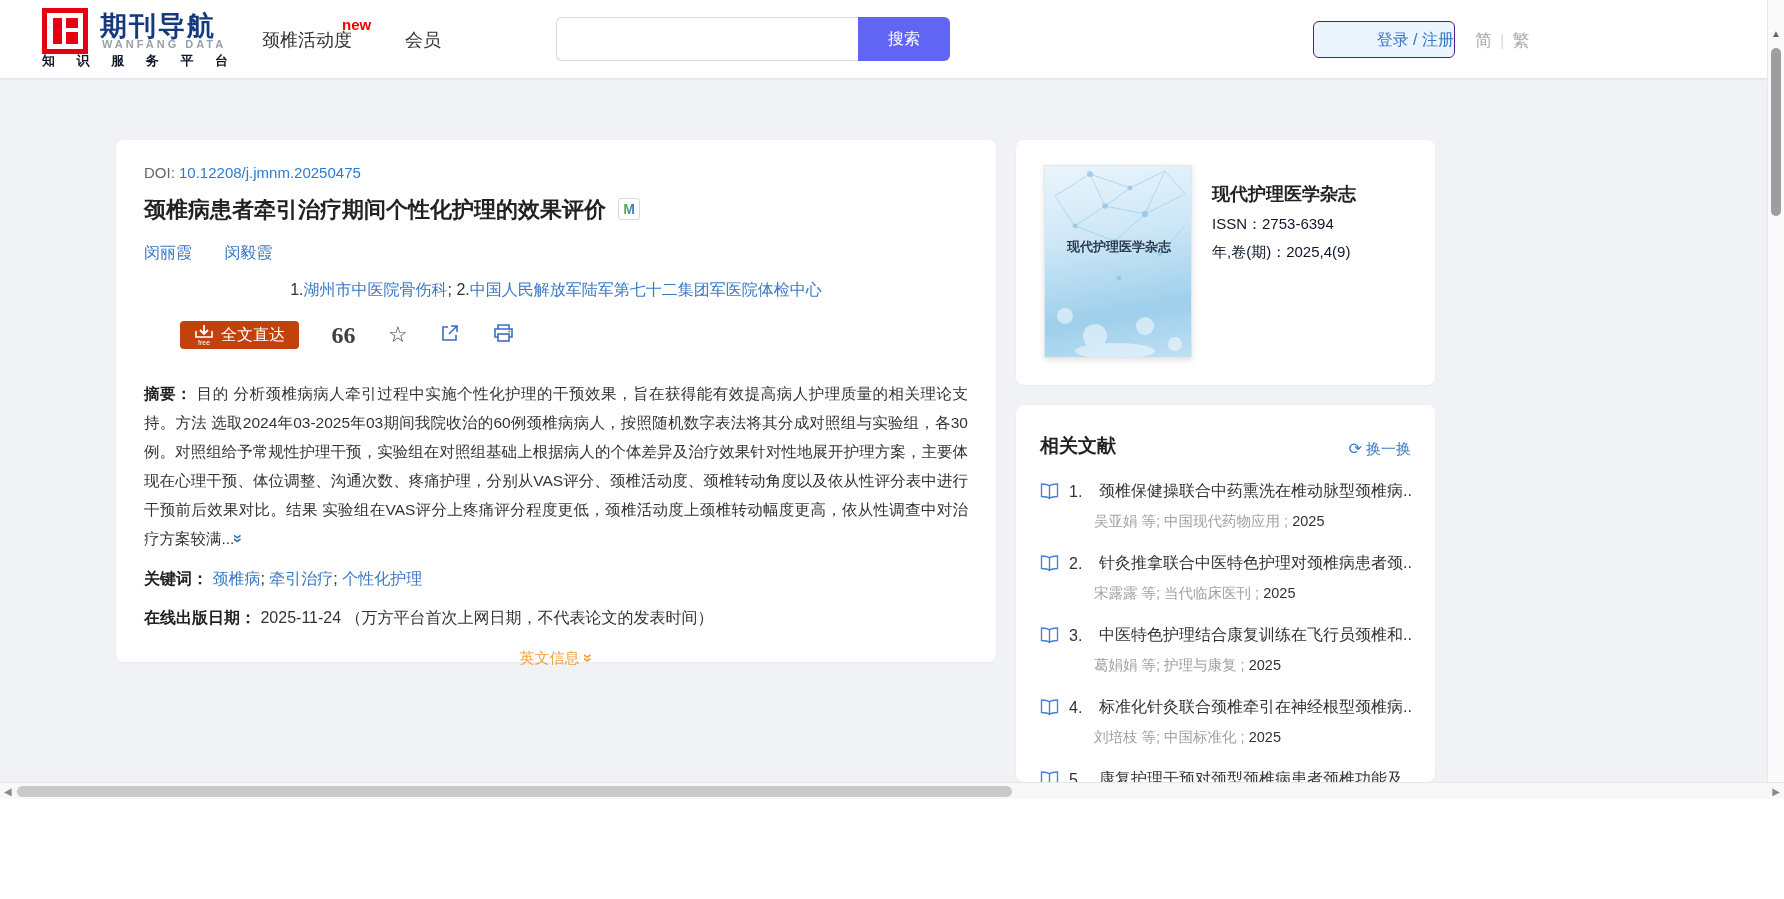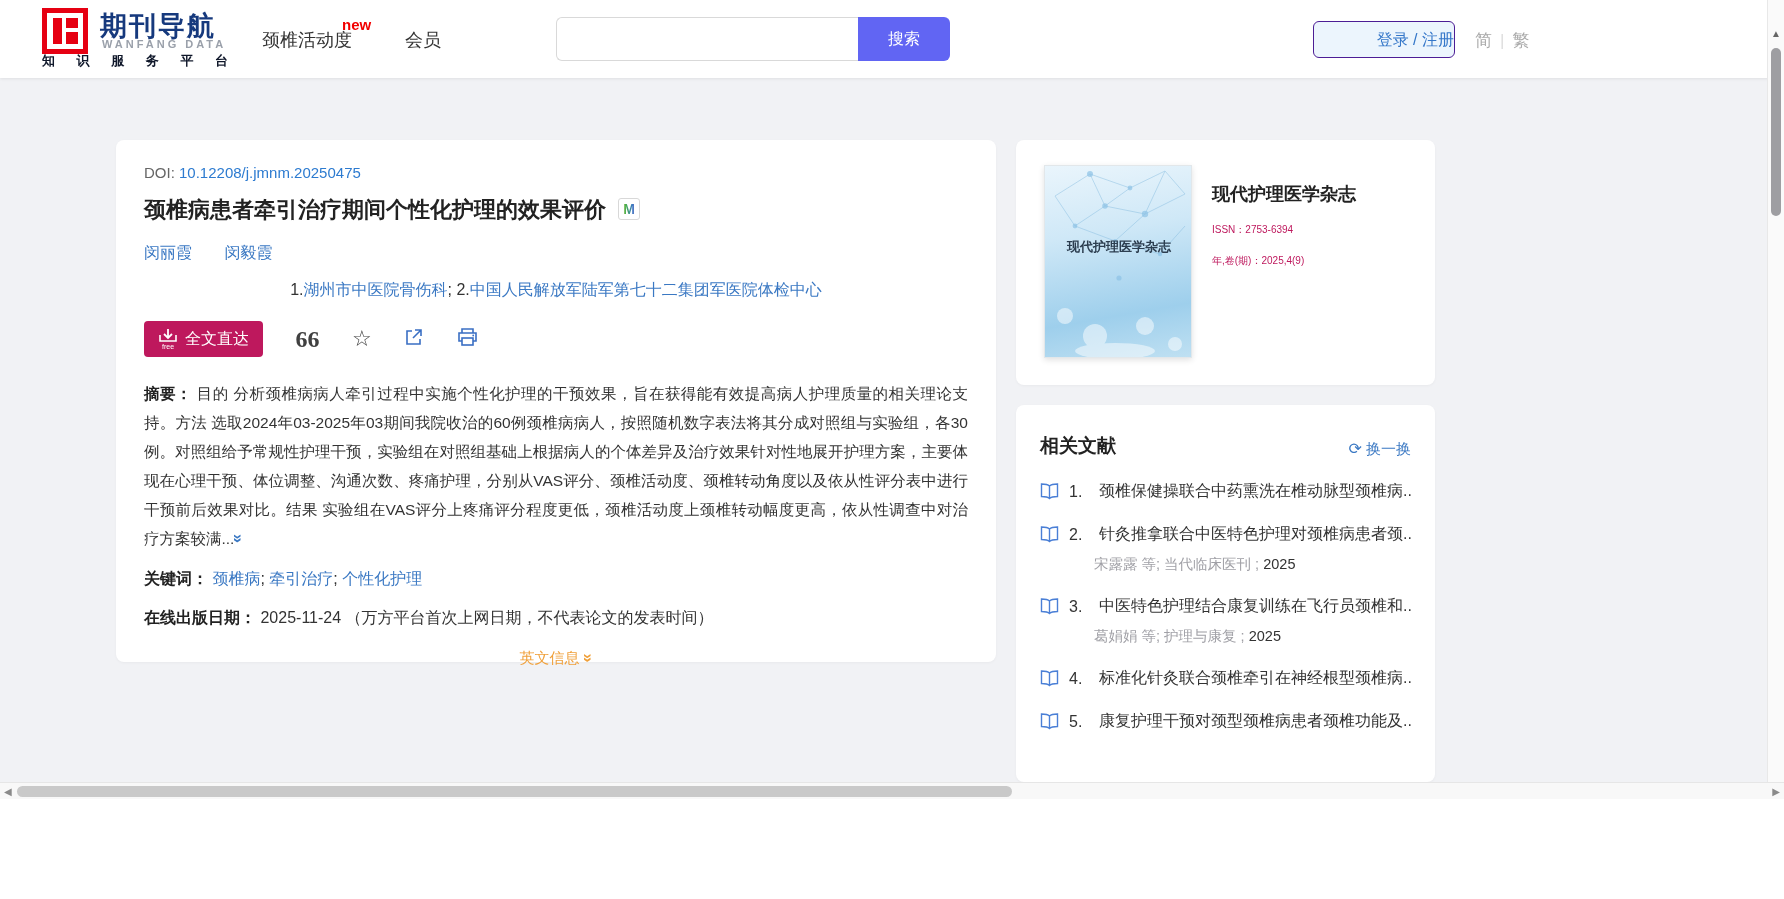--- a/index.html
+++ b/index.html
@@ -43,42 +43,42 @@
   .doi-row { font-size:15px; color:#666; }
   .doi-link { color:#2d7bd0; cursor:pointer; }
   .art-title { margin-top:14px; font-size:22px; font-weight:bold; color:#222; }
   .m-badge { display:inline-block; vertical-align:3px; width:22px; height:22px; margin-left:12px; border:1px solid #d8d8d8; border-radius:3px; background:#f7f7f7; text-align:center; line-height:20px; font-size:14px; font-weight:bold;
     background-image:linear-gradient(90deg,#f5a623,#47b04b,#3a78c3,#9b59b6); -webkit-background-clip:text; background-clip:text; color:transparent; cursor:pointer; }
   .authors { margin-top:18px; font-size:16px; }
   .author-link { color:#3a78c3; margin-right:28px; cursor:pointer; }
   .affil { margin-top:16px; font-size:16px; color:#333;text-align:center; }
   .affil-link { color:#3a78c3; cursor:pointer; }
   .btn-row { margin-top:20px; height:36px; }
-  .fulltext-btn { display:inline-flex; align-items:center; gap:7px; height:36px; padding:0 14px; background:#be185d; border:none; border-radius:4px; color:#fff; font-size:16px; cursor:pointer; vertical-align:middle; }
+  .fulltext-btn { display:inline-flex; align-items:center; gap:7px; height:28px; padding:0 14px; background:#c2410c; border:none; border-radius:4px; color:#fff; font-size:16px; cursor:pointer; vertical-align:middle;margin-left:36px; }
   .icon-blue { display:inline-block; vertical-align:middle; margin-left:28px; color:#404040; cursor:pointer; }
   .cite-ic { font-family:"Liberation Serif","DejaVu Serif",serif; font-size:24px; font-weight:bold; line-height:20px; }
   .star-ic { font-size:22px; }
   .abstract { margin-top:22px; font-size:15.5px; line-height:29px; color:#333; text-align:justify; }
   .abstract b, .kw-row b, .pub-row b { color:#222; }
   .chev-dbl { display:inline-block; transform:rotate(90deg); color:#3a78c3; font-weight:bold; font-size:16px; cursor:pointer; }
   .kw-row { margin-top:16px; font-size:16px; }
   .kw-link { color:#3a78c3; cursor:pointer; }
   .pub-row { margin-top:18px; font-size:16px; color:#333; }
   .eng-row { margin-top:20px; text-align:center; font-size:15px; color:#f0a03a; }
   .eng-row .chev-dbl { color:#f0a03a; margin-left:4px; }
   .eng-link { cursor:pointer; }
 
   
   .journal-card { left:1016px; top:62px; width:419px; height:245px; padding:25px 24px 0 28px; }
   .cover { position:absolute; left:28px; top:25px; width:148px; height:193px; background:linear-gradient(170deg,#eaf5fc 0%,#cfe8f7 35%,#9ecfec 75%,#bfe0f2 100%); border:1px solid #e2e7ea; box-shadow:0 2px 6px rgba(0,0,0,.12); overflow:hidden; }
   .cover svg { position:absolute; left:0; top:0; }
   .cover-title { position:absolute; left:0; top:72px; width:148px; text-align:center; font-size:13px; color:#2c3e50; font-weight:bold; }
   .j-info { position:absolute; left:196px; top:42px; }
   .j-name { font-size:18px; font-weight:bold; color:#222; }
-  .j-line { margin-top:17px; font-size:10px; color:#be185d; }
+  .j-line { margin-top:9px; font-size:15px; color:#0f172a; }
 
   
   .related-card { left:1016px; top:327px; width:419px; height:377px; padding:28px 24px 0 24px; overflow:hidden; }
   .rel-head { display:flex; justify-content:space-between; align-items:flex-end; }
   .rel-title { font-size:19px; font-weight:bold; color:#222; }
   .rel-refresh { font-size:15px; color:#3a78c3; cursor:pointer; }
   .rel-refresh .ric { font-size:16px; margin-right:4px; display:inline-block; }
   .rel-item { margin-top:22px; }
   .rel-line1 { display:flex; align-items:center; gap:10px; white-space:nowrap; overflow:hidden; }
   .book-ic { flex:0 0 auto; width:19px; height:17px; }
@@ -248,20 +248,23 @@
       </div>
 
       <div class="rel-item">
         <div class="rel-line1">
           <svg class="book-ic" viewBox="0 0 19 17">
               <path d="M9.5 3 C8 1.5 5.5 1 1.5 1 v12.5 c4 0 6.5 .5 8 2 c1.5-1.5 4-2 8-2 V1 c-4 0-6.5 .5-8 2 Z M9.5 3 v12.5" stroke="#4a7fd6" stroke-width="1.4" fill="none"></path>
             </svg>
           <span class="rel-num">1.</span>
           <span class="rel-name">颈椎保健操联合中药熏洗在椎动脉型颈椎病...</span>
         </div>
+        <div class="rel-line2">
+          <span>吴亚娟  等;  中国现代药物应用 ;</span> <span class="yr">2025</span>
+        </div>
       </div>
 
       <div class="rel-item">
         <div class="rel-line1">
           <svg class="book-ic" viewBox="0 0 19 17">
               <path d="M9.5 3 C8 1.5 5.5 1 1.5 1 v12.5 c4 0 6.5 .5 8 2 c1.5-1.5 4-2 8-2 V1 c-4 0-6.5 .5-8 2 Z M9.5 3 v12.5" stroke="#4a7fd6" stroke-width="1.4" fill="none"></path>
             </svg>
           <span class="rel-num">2.</span>
           <span class="rel-name">针灸推拿联合中医特色护理对颈椎病患者颈...</span>
         </div>
@@ -283,20 +286,23 @@
         </div>
       </div>
 
       <div class="rel-item">
         <div class="rel-line1">
           <svg class="book-ic" viewBox="0 0 19 17">
               <path d="M9.5 3 C8 1.5 5.5 1 1.5 1 v12.5 c4 0 6.5 .5 8 2 c1.5-1.5 4-2 8-2 V1 c-4 0-6.5 .5-8 2 Z M9.5 3 v12.5" stroke="#4a7fd6" stroke-width="1.4" fill="none"></path>
             </svg>
           <span class="rel-num">4.</span>
           <span class="rel-name">标准化针灸联合颈椎牵引在神经根型颈椎病...</span>
+        </div>
+        <div class="rel-line2">
+          <span>刘培枝  等;  中国标准化 ;</span> <span class="yr">2025</span>
         </div>
       </div>
 
       <div class="rel-item">
         <div class="rel-line1">
           <svg class="book-ic" viewBox="0 0 19 17">
               <path d="M9.5 3 C8 1.5 5.5 1 1.5 1 v12.5 c4 0 6.5 .5 8 2 c1.5-1.5 4-2 8-2 V1 c-4 0-6.5 .5-8 2 Z M9.5 3 v12.5" stroke="#4a7fd6" stroke-width="1.4" fill="none"></path>
             </svg>
           <span class="rel-num">5.</span>
           <span class="rel-name">康复护理干预对颈型颈椎病患者颈椎功能及...</span>

